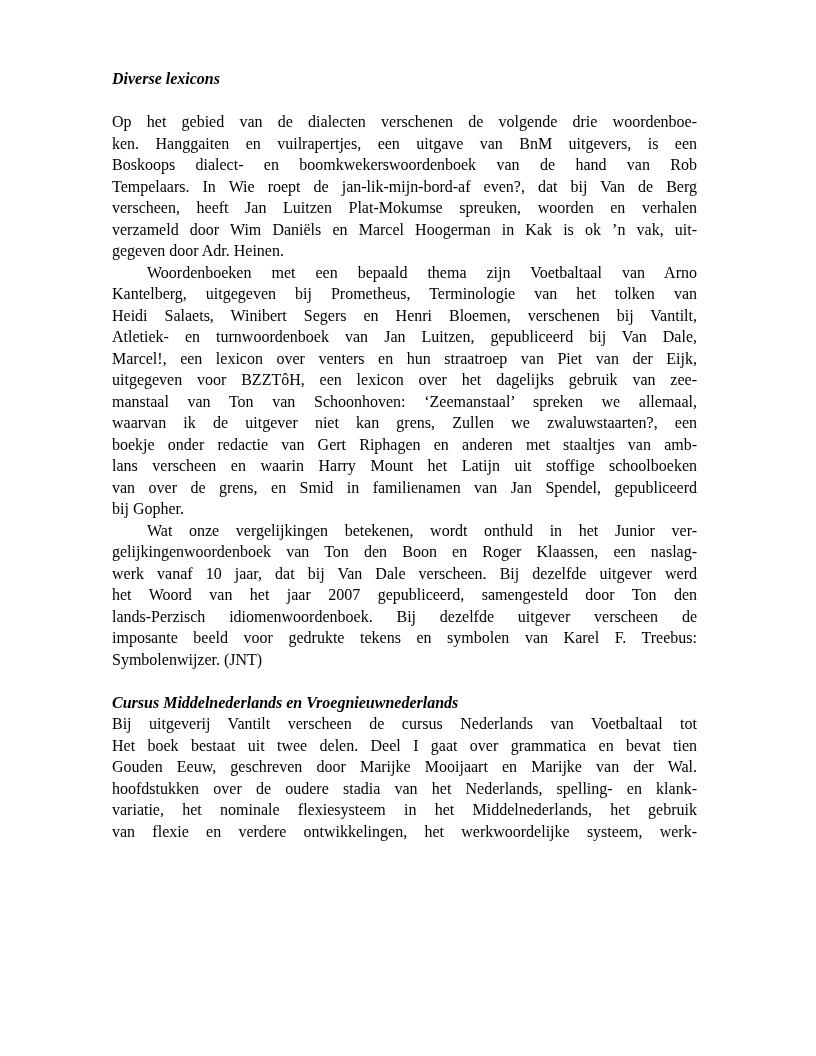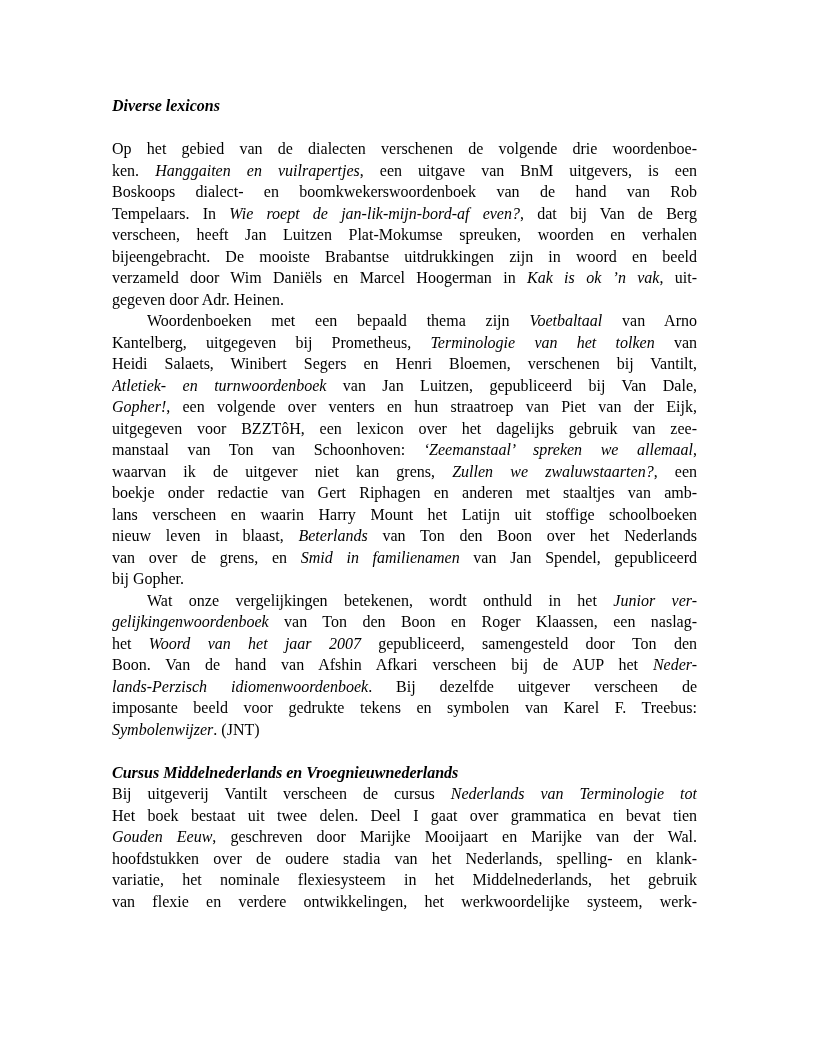--- a/index.html
+++ b/index.html
@@ -12,21 +12,21 @@
     height: 1056px;
     color: #000000;
     font-family: "Liberation Serif", serif;
     font-size: 16px;
     overflow: hidden;
   }
   .page {
     box-sizing: border-box;
     width: 816px;
     height: 1056px;
-    padding: 95px 119px 0 112px;
+    padding: 68px 119px 0 112px;
     background: #ffffff;
     overflow: hidden;
   }
   .doc-content { width: 585px; }
   .line {
     height: 21.5px;
     line-height: 21.5px;
     overflow: hidden;
     text-align: justify;
     text-align-last: justify;
@@ -37,67 +37,65 @@
     text-align-last: left;
   }
   .line.indent { text-indent: 35px; }
   .line.gap { text-align: left; text-align-last: left; }
   .line.heading {
     font-weight: 700;
     font-style: italic;
     text-align: left;
     text-align-last: left;
   }
-  .it { font-style: italic; }
+  .it { }
 </style>
 </head>
 <body>
 
 <main class="page">
   <section class="doc-content" id="doc">
       <div class="line heading">Diverse lexicons</div>
       <div class="line gap"></div>
       <div class="paragraph">
         <div class="line"><span>Op het gebied van de dialecten verschenen de volgende drie woordenboe-</span></div>
         <div class="line"><span>ken. </span><span class="it">Hanggaiten en vuilrapertjes</span><span>, een uitgave van BnM uitgevers, is een</span></div>
         <div class="line"><span>Boskoops dialect- en boomkwekerswoordenboek van de hand van Rob</span></div>
         <div class="line"><span>Tempelaars. In </span><span class="it">Wie roept de jan-lik-mijn-bord-af even?</span><span>, dat bij Van de Berg</span></div>
         <div class="line"><span>verscheen, heeft Jan Luitzen Plat-Mokumse spreuken, woorden en verhalen</span></div>
-        <div class="line"><span>bijeengebracht. De mooiste Brabantse uitdrukkingen zijn in woord en beeld</span></div>
         <div class="line"><span>verzameld door Wim Daniëls en Marcel Hoogerman in </span><span class="it">Kak is ok ’n vak</span><span>, uit-</span></div>
         <div class="line ragged"><span>gegeven door Adr. Heinen.</span></div>
       </div>
       <div class="paragraph">
         <div class="line indent"><span>Woordenboeken met een bepaald thema zijn </span><span class="it">Voetbaltaal</span><span> van Arno</span></div>
         <div class="line"><span>Kantelberg, uitgegeven bij Prometheus, </span><span class="it">Terminologie van het tolken</span><span> van</span></div>
         <div class="line"><span>Heidi Salaets, Winibert Segers en Henri Bloemen, verschenen bij Vantilt,</span></div>
         <div class="line"><span class="it">Atletiek- en turnwoordenboek</span><span> van Jan Luitzen, gepubliceerd bij Van Dale,</span></div>
-        <div class="line"><span class="it">Gopher!</span><span>, een volgende over venters en hun straatroep van Piet van der Eijk,</span></div>
+        <div class="line"><span class="it">Marcel!</span><span>, een lexicon over venters en hun straatroep van Piet van der Eijk,</span></div>
         <div class="line"><span>uitgegeven voor BZZTôH, een lexicon over het dagelijks gebruik van zee-</span></div>
         <div class="line"><span>manstaal van Ton van Schoonhoven: </span><span class="it">‘Zeemanstaal’ spreken we allemaal</span><span>,</span></div>
         <div class="line"><span>waarvan ik de uitgever niet kan grens, </span><span class="it">Zullen we zwaluwstaarten?</span><span>, een</span></div>
         <div class="line"><span>boekje onder redactie van Gert Riphagen en anderen met staaltjes van amb-</span></div>
         <div class="line"><span>lans verscheen en waarin Harry Mount het Latijn uit stoffige schoolboeken</span></div>
-        <div class="line"><span>nieuw leven in blaast, </span><span class="it">Beterlands</span><span> van Ton den Boon over het Nederlands</span></div>
         <div class="line"><span>van over de grens, en </span><span class="it">Smid in familienamen</span><span> van Jan Spendel, gepubliceerd</span></div>
         <div class="line ragged"><span>bij Gopher.</span></div>
       </div>
       <div class="paragraph">
         <div class="line indent"><span>Wat onze vergelijkingen betekenen, wordt onthuld in het </span><span class="it">Junior ver-</span></div>
         <div class="line"><span class="it">gelijkingenwoordenboek</span><span> van Ton den Boon en Roger Klaassen, een naslag-</span></div>
+        <div class="line"><span>werk vanaf 10 jaar, dat bij Van Dale verscheen. Bij dezelfde uitgever werd</span></div>
         <div class="line"><span>het </span><span class="it">Woord van het jaar 2007</span><span> gepubliceerd, samengesteld door Ton den</span></div>
-        <div class="line"><span>Boon. Van de hand van Afshin Afkari verscheen bij de AUP het </span><span class="it">Neder-</span></div>
         <div class="line"><span class="it">lands-Perzisch idiomenwoordenboek</span><span>. Bij dezelfde uitgever verscheen de</span></div>
         <div class="line"><span>imposante beeld voor gedrukte tekens en symbolen van Karel F. Treebus:</span></div>
         <div class="line ragged"><span class="it">Symbolenwijzer</span><span>. (JNT)</span></div>
       </div>
       <div class="line gap"></div>
       <div class="line heading">Cursus Middelnederlands en Vroegnieuwnederlands</div>
       <div class="paragraph">
-        <div class="line"><span>Bij uitgeverij Vantilt verscheen de cursus </span><span class="it">Nederlands van Terminologie tot</span></div>
+        <div class="line"><span>Bij uitgeverij Vantilt verscheen de cursus </span><span class="it">Nederlands van Voetbaltaal tot</span></div>
         <div class="line"><span>Het boek bestaat uit twee delen. Deel I gaat over grammatica en bevat tien</span></div>
         <div class="line"><span class="it">Gouden Eeuw</span><span>, geschreven door Marijke Mooijaart en Marijke van der Wal.</span></div>
         <div class="line"><span>hoofdstukken over de oudere stadia van het Nederlands, spelling- en klank-</span></div>
         <div class="line"><span>variatie, het nominale flexiesysteem in het Middelnederlands, het gebruik</span></div>
         <div class="line"><span>van flexie en verdere ontwikkelingen, het werkwoordelijke systeem, werk-</span></div>
       </div>
     </section>
 </main>
 
 </body></html>

